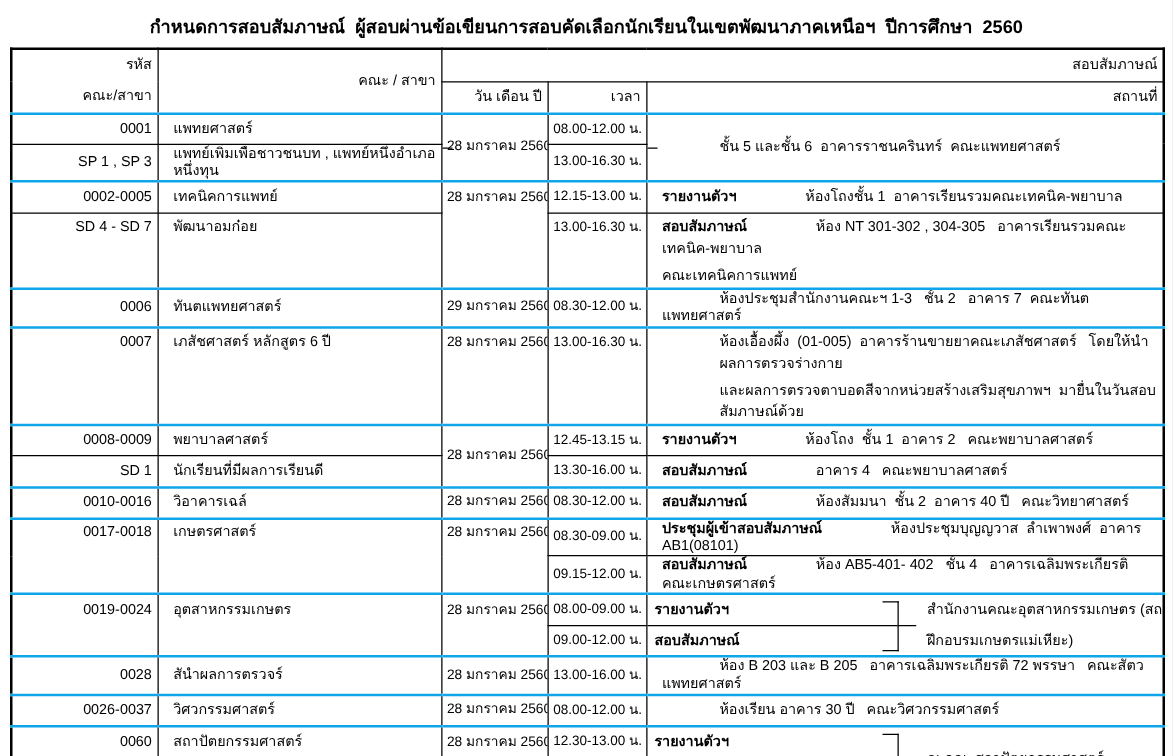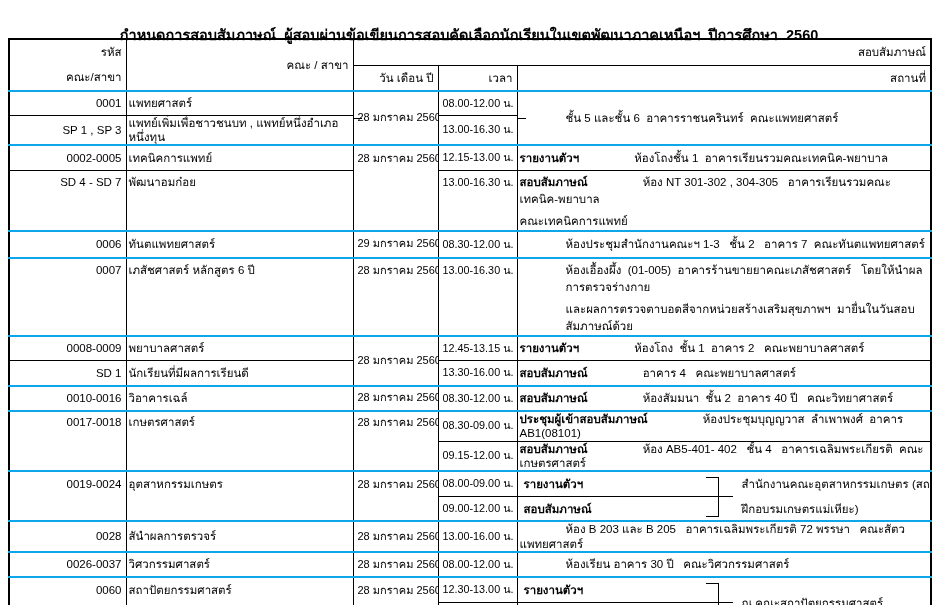--- a/index.html
+++ b/index.html
@@ -1,25 +1,25 @@
 <!DOCTYPE html>
 <html><head>
 <meta charset="utf-8">
 <style>
   html,body{margin:0;padding:0;background:#e8e8e8}
   .page{width:938px;height:605px;background:#ffffff;position:relative;overflow:hidden;
         font-family:"Liberation Sans",sans-serif;color:#000;}
-  .title{position:absolute;top:23px;left:0;width:100%;text-align:center;
+  .title{position:absolute;top:9px;left:0;width:100%;text-align:center;
          font-weight:bold;font-size:14.5px;white-space:pre-wrap;}
   table{position:absolute;top:38px;left:8px;width:922px;border-collapse:collapse;
         table-layout:fixed;font-size:11.5px;border:2px solid #000;}
   td{border:1px solid #000;padding:0 4px;vertical-align:middle;line-height:1.25;overflow:hidden;}
   tr.gt td{border-top:2px solid #0ea5e9;}
   .c{text-align:right;}
-  .l{text-align:left;padding-left:2px;}
+  .l{text-align:left;padding-left:12px;}
   .vtop{vertical-align:top;}
   .lh25{line-height:24px;}
   .lh22{line-height:21px;margin-left:23px;}
   .pt{padding-top:3px;line-height:17px;}
   .line2{margin-top:5px;line-height:17px;}
   .bd{font-weight:bold;margin-right:9px;}
   .pre{white-space:pre-wrap;margin-left:46px;}
   .nw{white-space:nowrap;}
   .date{font-size:11px;}
   .time{font-size:10.8px;}

